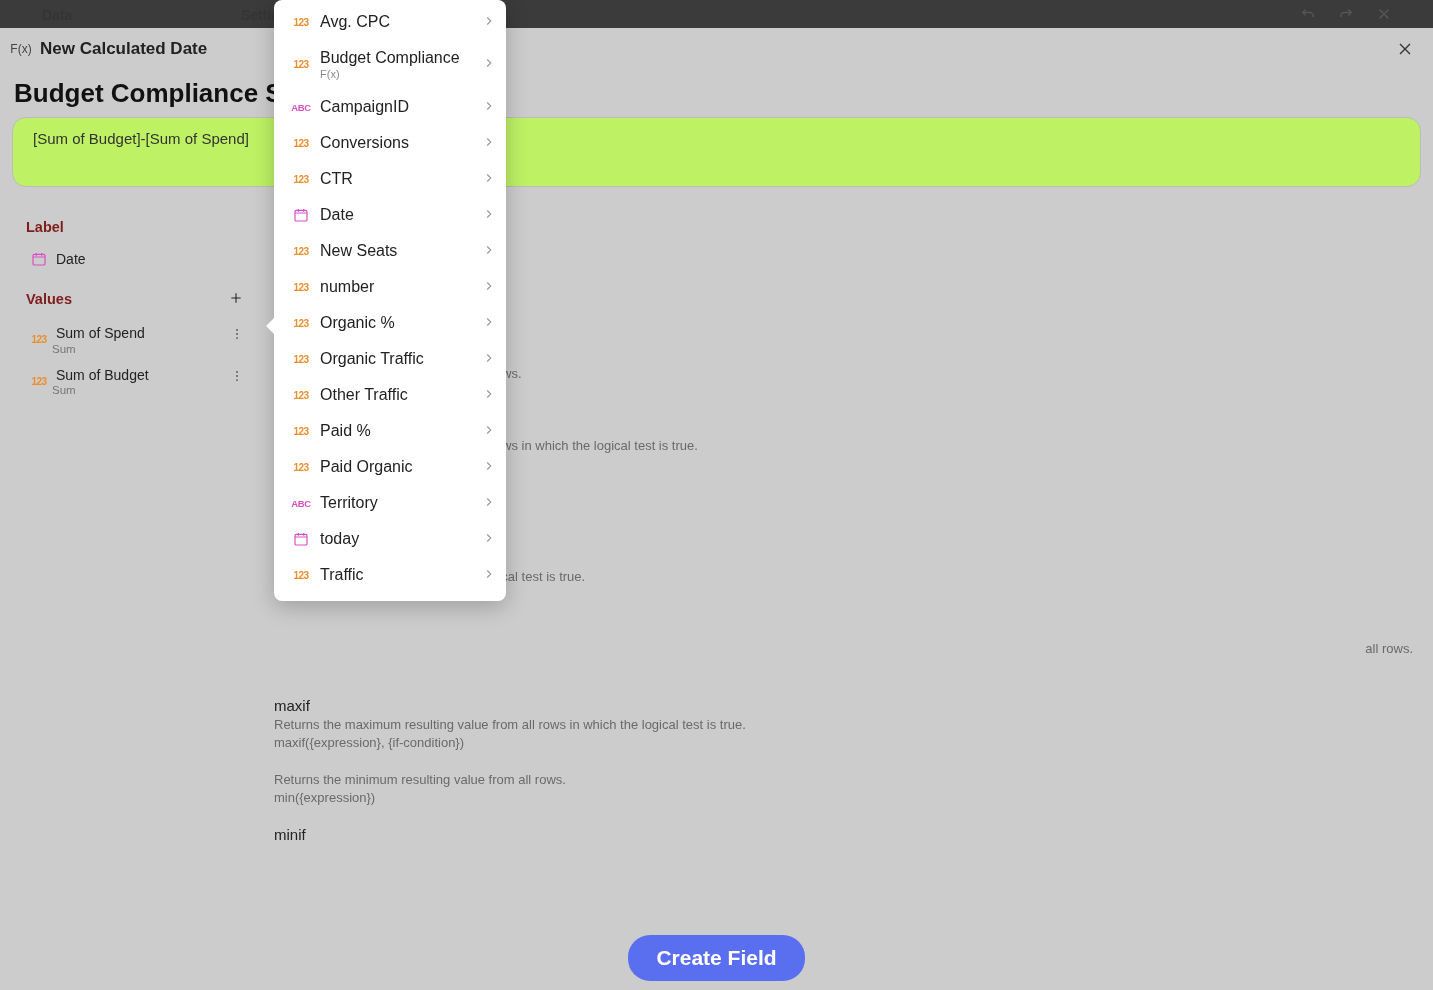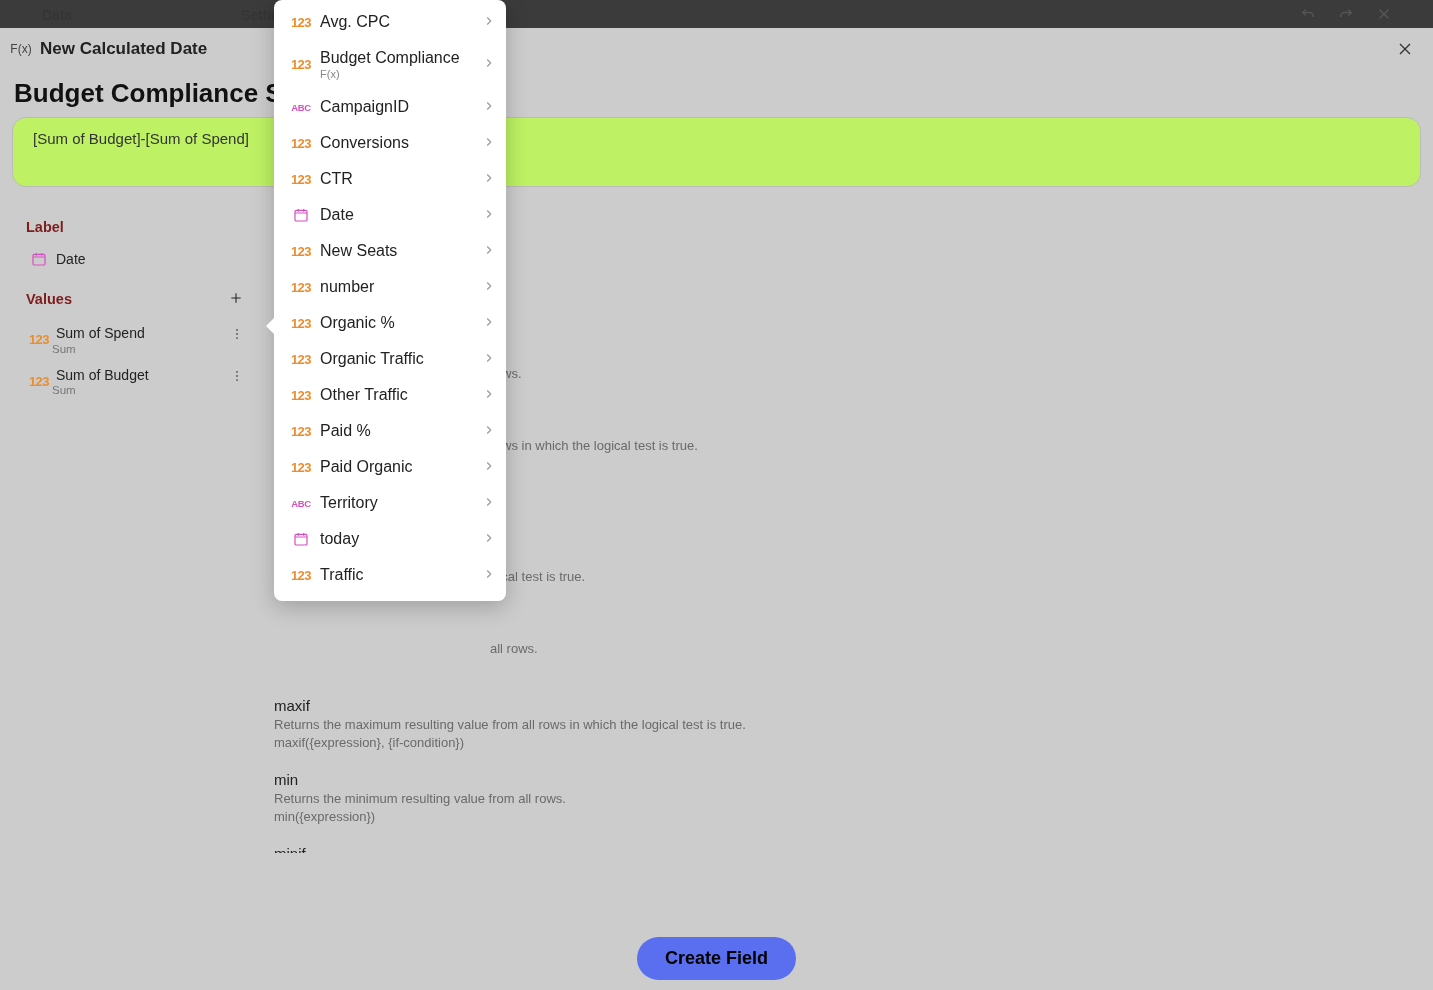--- a/index.html
+++ b/index.html
@@ -135,21 +135,21 @@
   }
   .lp-icon {
     width: 26px;
     display: flex;
     align-items: center;
     justify-content: center;
     color: #ec8d2c;
   }
   .lp-icon.pink { color: #d94ec4; }
   .type-123 {
-    font-size: 13px;
+    font-size: 10px;
     font-weight: 700;
     color: #ec8d2c;
     letter-spacing: -0.5px;
   }
   .lp-text {
     margin-left: 4px;
     font-size: 14px;
     color: #222;
     line-height: 1.2;
   }
@@ -259,25 +259,25 @@
     position: absolute;
     left: 0; right:0; bottom: 0;
     height: 64px;
     display: flex;
     align-items: center;
     justify-content: center;
     background: #cccccc;
   }
   .create-btn {
     background: #5a6ff0;
-    color: #000000;
+    color: #ffffff;
     border: none;
     border-radius: 22px;
     padding: 11px 28px;
-    font-size: 18px;
+    font-size: 21px;
     font-weight: 600;
     cursor: pointer;
   }
 
   .cal-icon-svg { width:16px; height:16px; }
 </style>
 </head>
 <body>
 
 <div class="topbar">
@@ -391,30 +391,29 @@
             <div style="height:34px"></div>
             <div class="func-item">
               <div class="func-desc" style="text-align:left;padding-left:210px">l rows in which the logical test is true.</div>
             </div>
             <div style="height:94px"></div>
             <div class="func-item">
               <div class="func-desc" style="text-align:left;padding-left:210px">ogical test is true.</div>
             </div>
             <div style="height:34px"></div>
             <div class="func-item">
-              <div class="func-desc" style="text-align:left;padding-left:216px">all rows.</div>
+              <div class="func-desc" style="text-align:right;padding-left:216px">all rows.</div>
             </div>
             <div style="height:20px"></div>
             <div class="func-item">
               <div class="func-name">maxif</div>
               <div class="func-desc">Returns the maximum resulting value from all rows in which the logical test is true.</div>
               <div class="func-syn">maxif({expression}, {if-condition})</div>
             </div>
             <div class="func-item">
-              <div class="func-name">min</div>
               <div class="func-desc">Returns the minimum resulting value from all rows.</div>
               <div class="func-syn">min({expression})</div>
             </div>
             <div class="func-item">
               <div class="func-name">minif</div>
 
             </div>
 
           </div>
         </div>

